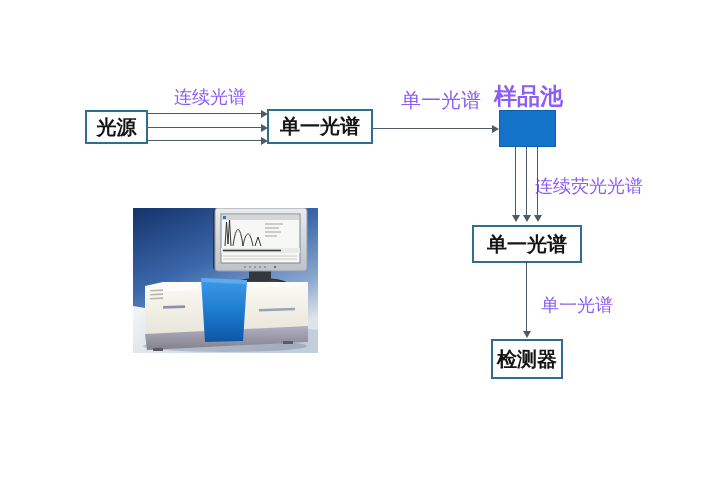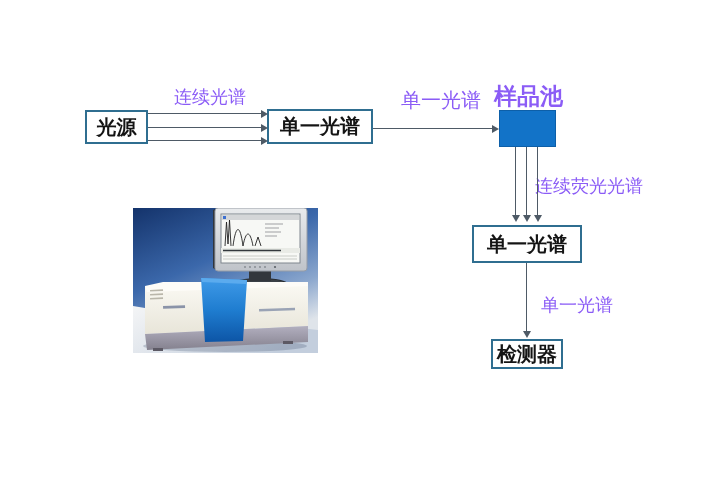--- a/index.html
+++ b/index.html
@@ -40,21 +40,21 @@
 <div id="canvas">
 
   <div class="box" style="left:85px;top:110px;width:63px;height:34px;">光源</div>
 
   <div class="box" style="left:267px;top:109px;width:106px;height:35px;">单一光谱</div>
 
   <div class="sample-cell" style="left:499px;top:110px;width:57px;height:37px;"></div>
 
   <div class="box" style="left:472px;top:225px;width:110px;height:38px;">单一光谱</div>
 
-  <div class="box" style="left:491px;top:339px;width:72px;height:30px;">检测器</div>
+  <div class="box" style="left:491px;top:339px;width:72px;height:40px;">检测器</div>
 
   <div class="edge-label" style="left:170px;top:85px;width:80px;text-align:center;font-size:18px;">连续光谱</div>
 
   <div class="edge-label" style="left:399px;top:87px;width:84px;text-align:center;font-size:20px;">单一光谱</div>
 
   <div class="edge-label" style="left:494px;top:81px;width:64px;text-align:center;font-size:23px;font-weight:600;">样品池</div>
 
   <div class="edge-label" style="left:535px;top:174px;font-size:18px;">连续荧光光谱</div>
 
   <div class="edge-label" style="left:541px;top:293px;font-size:18px;">单一光谱</div>

